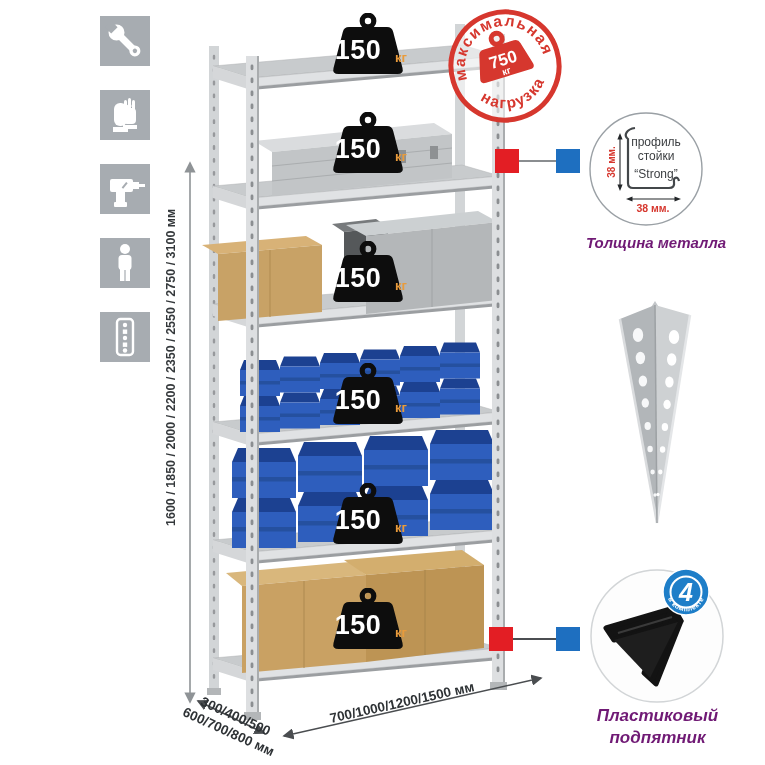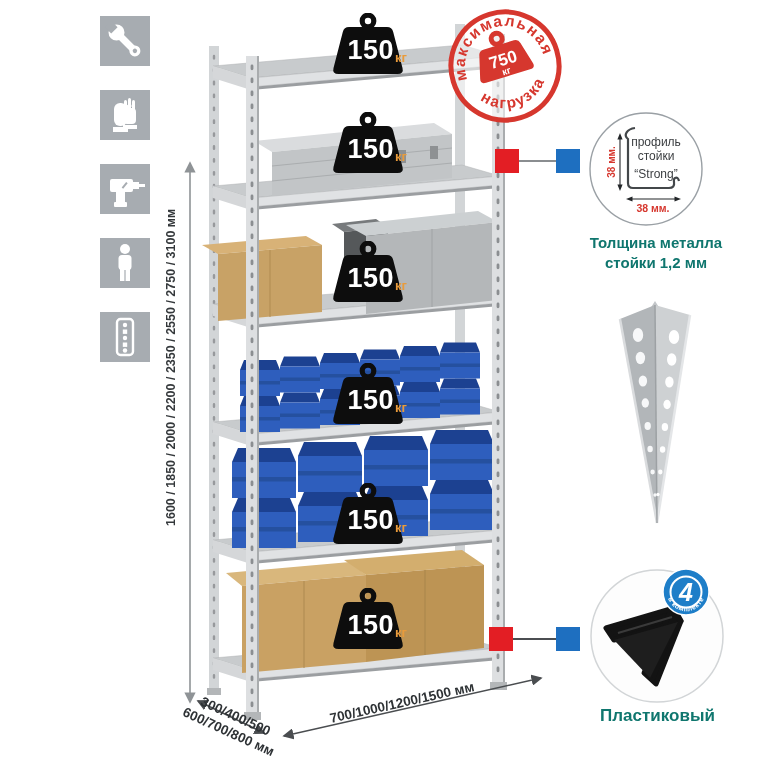--- a/index.html
+++ b/index.html
@@ -10,21 +10,21 @@
   
   .tile{position:absolute;left:100px;width:50px;height:50px;background:#a7acb1;}
   .tile svg{display:block;width:50px;height:50px;}
 
   
   #rack-layer{position:absolute;left:0;top:0;}
 
   
   .weight{position:absolute;width:96px;height:66px;}
   .weight svg{position:absolute;left:0;top:0;}
-  .w-val{position:absolute;left:2px;top:22px;width:72px;text-align:right;
+  .w-val{position:absolute;left:2px;top:22px;width:72px;text-align:center;
          font-size:27px;font-weight:bold;color:#ffffff;letter-spacing:.5px;}
   .w-unit{position:absolute;right:9px;top:37px;font-size:13px;font-weight:bold;color:#e89b3c;}
 
   
   .stamp{position:absolute;left:440px;top:4px;width:130px;height:124px;transform:rotate(-17deg);}
   .stamp-arc{fill:#d6372e;font-weight:bold;font-size:15.5px;letter-spacing:1.5px;}
   .stamp-val{fill:#fff;font-weight:bold;font-size:17px;text-anchor:middle;}
   .stamp-unit{fill:#fff;font-weight:bold;font-size:9.5px;text-anchor:middle;}
 
   
@@ -33,21 +33,21 @@
       font-size:12.5px;font-weight:bold;color:#34383b;
       display:flex;align-items:center;justify-content:center;}
   .dim-depth{position:absolute;left:146px;top:707px;width:172px;transform:rotate(24.5deg);
       font-size:13.5px;font-weight:bold;color:#2e3235;text-align:center;line-height:1.28;}
   .dim-width{position:absolute;left:282px;top:695px;width:240px;transform:rotate(-12.6deg);
       font-size:13.5px;font-weight:bold;color:#2e3235;text-align:center;}
 
   
   .callout-circle{position:absolute;}
   .caption{position:absolute;text-align:center;font-weight:600;font-size:15px;
-      color:#0f766e;line-height:1.3;}
+      color:#701a75;line-height:1.3;font-style:italic;}
   .caption span{display:block;}
 </style>
 </head>
 <body>
 
 <div class="canvas">
 
   <div class="tile" style="top:16px">
     <svg viewBox="0 0 50 50">
       <g transform="rotate(-45 25 25)" fill="#fff">
@@ -311,21 +311,20 @@
     <polygon points="40,90 46.5,87.4 46.5,92.6" fill="#232629"></polygon>
     <polygon points="95,90 88.5,87.4 88.5,92.6" fill="#232629"></polygon>
     <text x="26" y="56" transform="rotate(-90 26 53)" text-anchor="middle" font-size="10" font-weight="bold" fill="#d6372e">38 мм.</text>
     <text x="67" y="103" text-anchor="middle" font-size="10.5" font-weight="bold" fill="#d6372e">38 мм.</text>
     <text x="70" y="37" text-anchor="middle" font-size="12" fill="#3b3e41">профиль</text>
     <text x="70" y="51" text-anchor="middle" font-size="12" fill="#3b3e41">стойки</text>
     <text x="70" y="69" text-anchor="middle" font-size="12" fill="#3b3e41">“Strong”</text>
   </svg>
   <div class="caption" style="left:578px;top:233px;width:156px">
     <span>Толщина металла</span>
-    <span>стойки 1,2 мм</span>
   </div>
 
   <svg class="abs" style="left:598px;top:295px" width="110" height="240" viewBox="0 0 110 240">
     <polygon points="52,14 57,6 62,14 57,18" fill="#c3c6c9"></polygon>
     <polygon points="22,24 57,10 59,228" fill="#b2b6b9"></polygon>
     <polygon points="57,10 92,20 59,228" fill="#ced1d3"></polygon>
     <line x1="22" y1="24" x2="59" y2="228" stroke="#dadcde" stroke-width="2.5"></line>
     <line x1="92" y1="20" x2="59" y2="228" stroke="#e4e6e8" stroke-width="2.5"></line>
     <line x1="57" y1="10" x2="59" y2="228" stroke="#9da1a4" stroke-width="1.5"></line>
     <g fill="#f7f8f9">
@@ -365,15 +364,16 @@
           <path id="badgeArc" d="M 79.6,30.9 A 19,19 0 0 0 116.4,30.9"></path>
         </defs>
       <text x="98" y="35" text-anchor="middle" font-size="25" font-weight="bold" font-style="italic" fill="#ffffff">4</text>
       <text font-size="6.8" font-weight="bold" fill="#ffffff" letter-spacing="0.5">
         <textPath href="#badgeArc" startOffset="50%" text-anchor="middle">в комплекте</textPath>
       </text>
     </g>
   </svg>
   <div class="caption" style="left:585px;top:705px;width:145px;font-size:17px">
     <span>Пластиковый</span>
+    <span>подпятник</span>
   </div>
 
 </div>
 
 </body></html>

